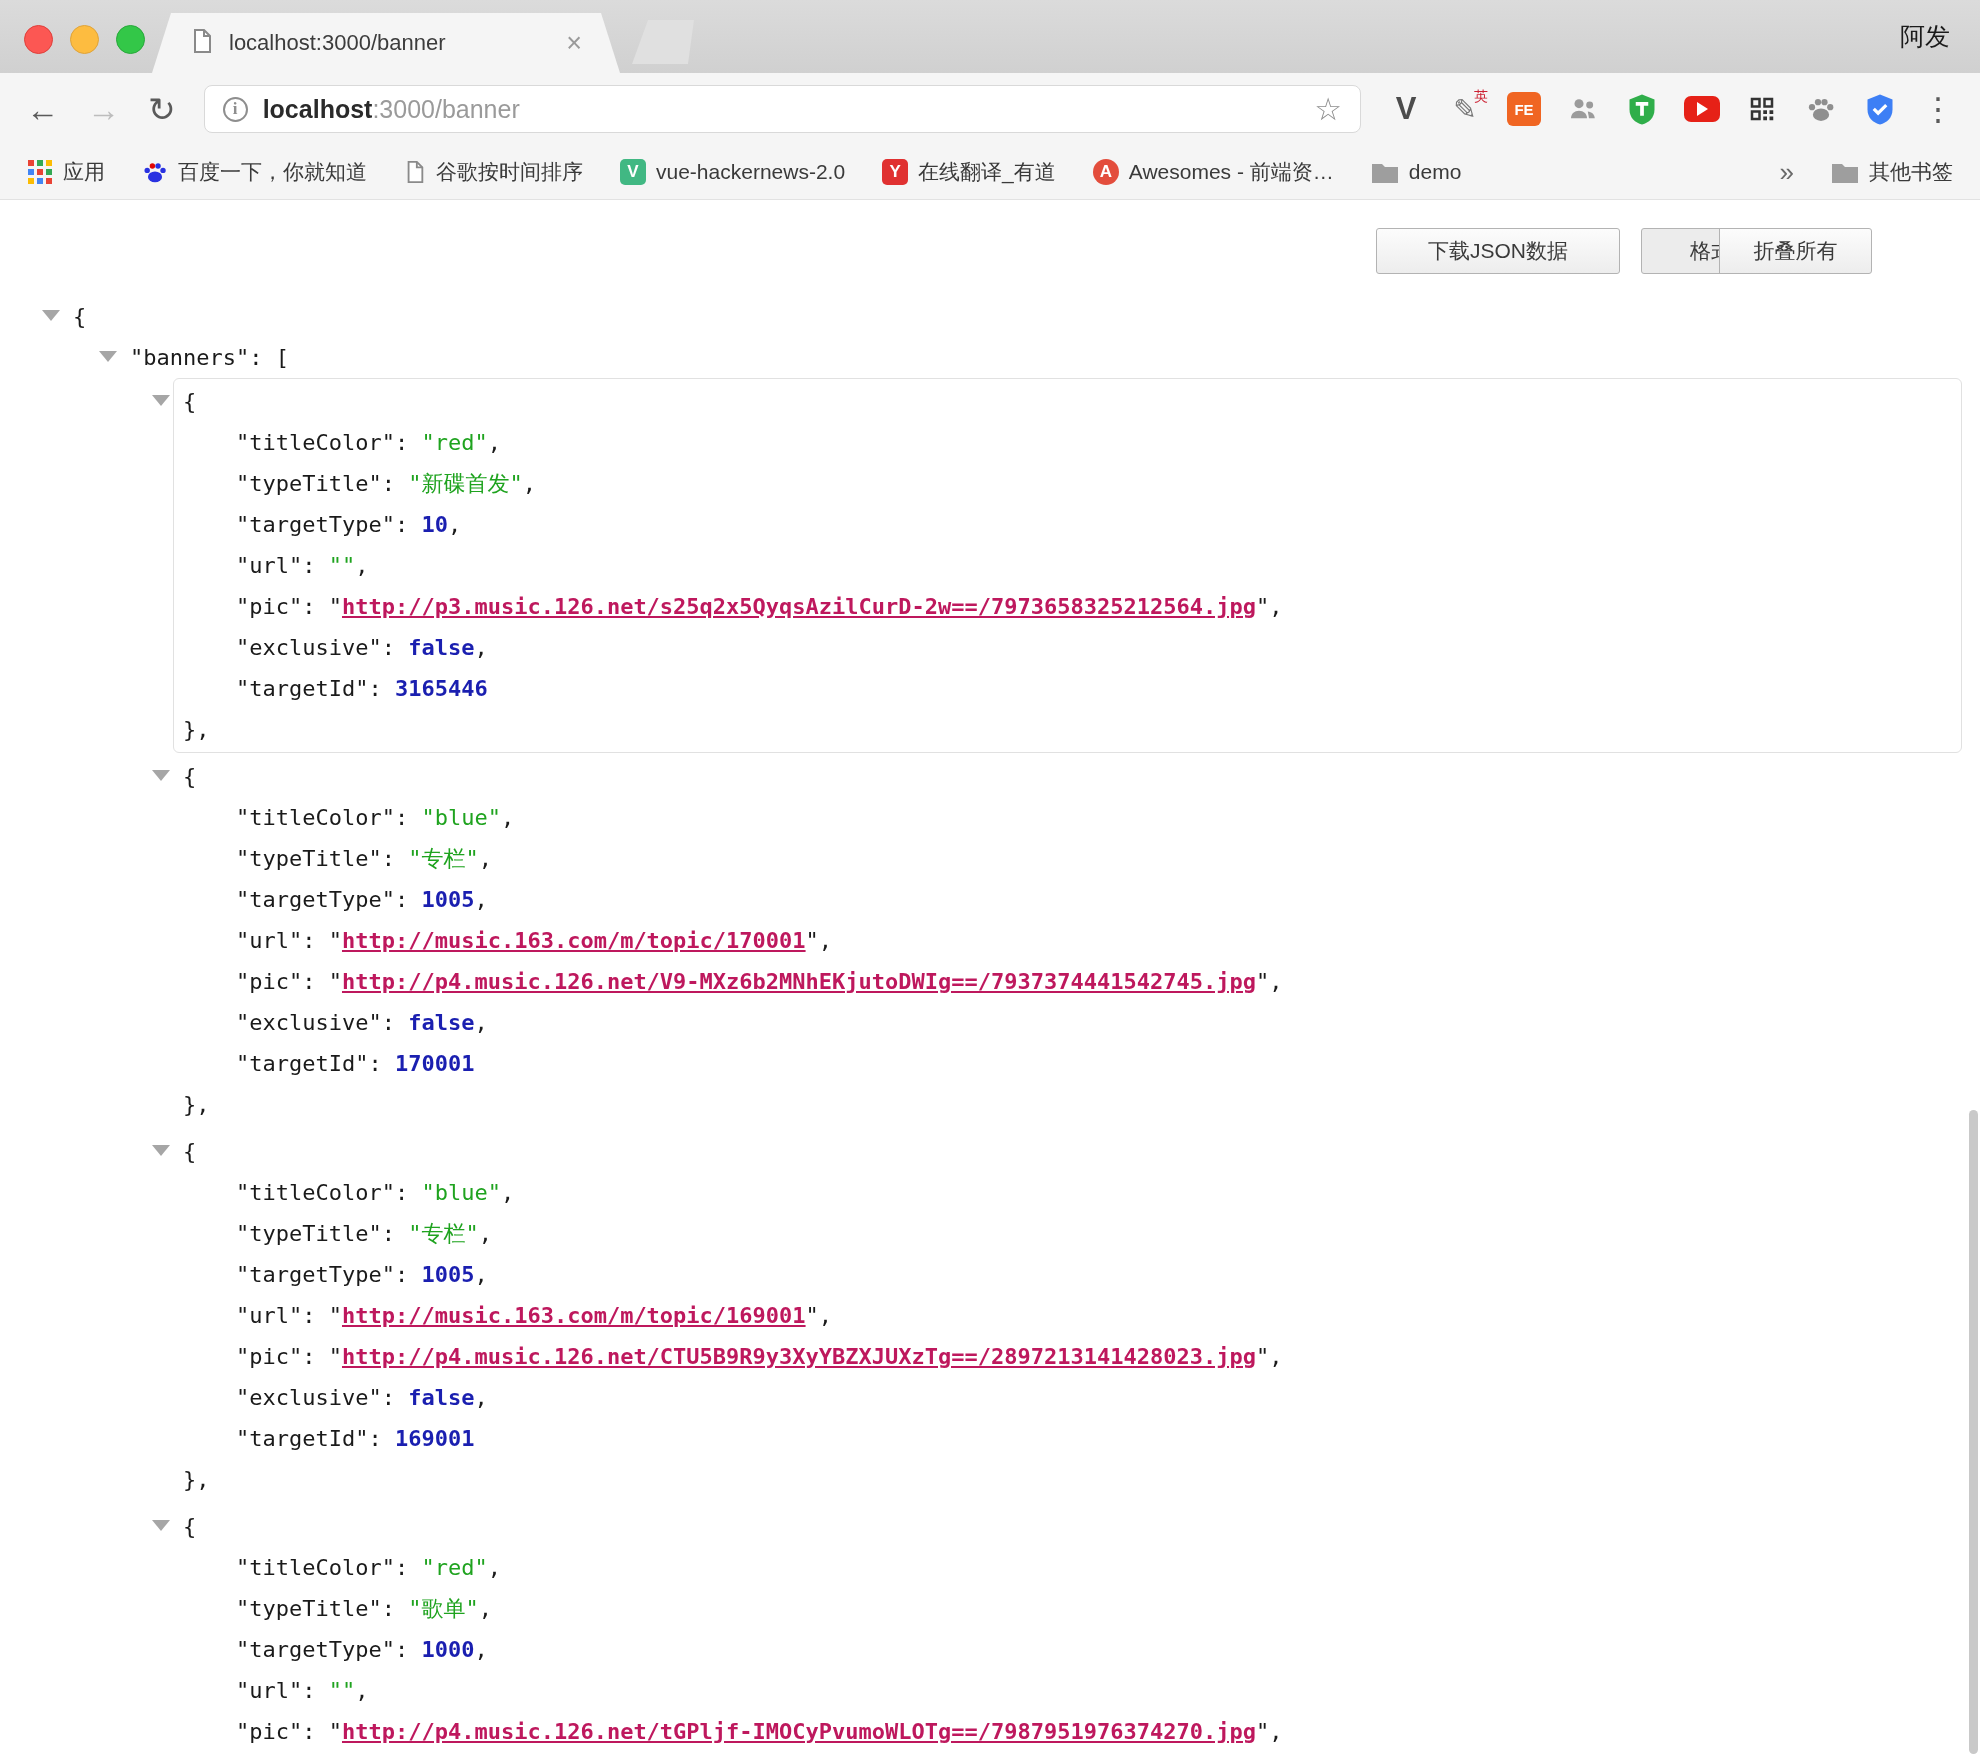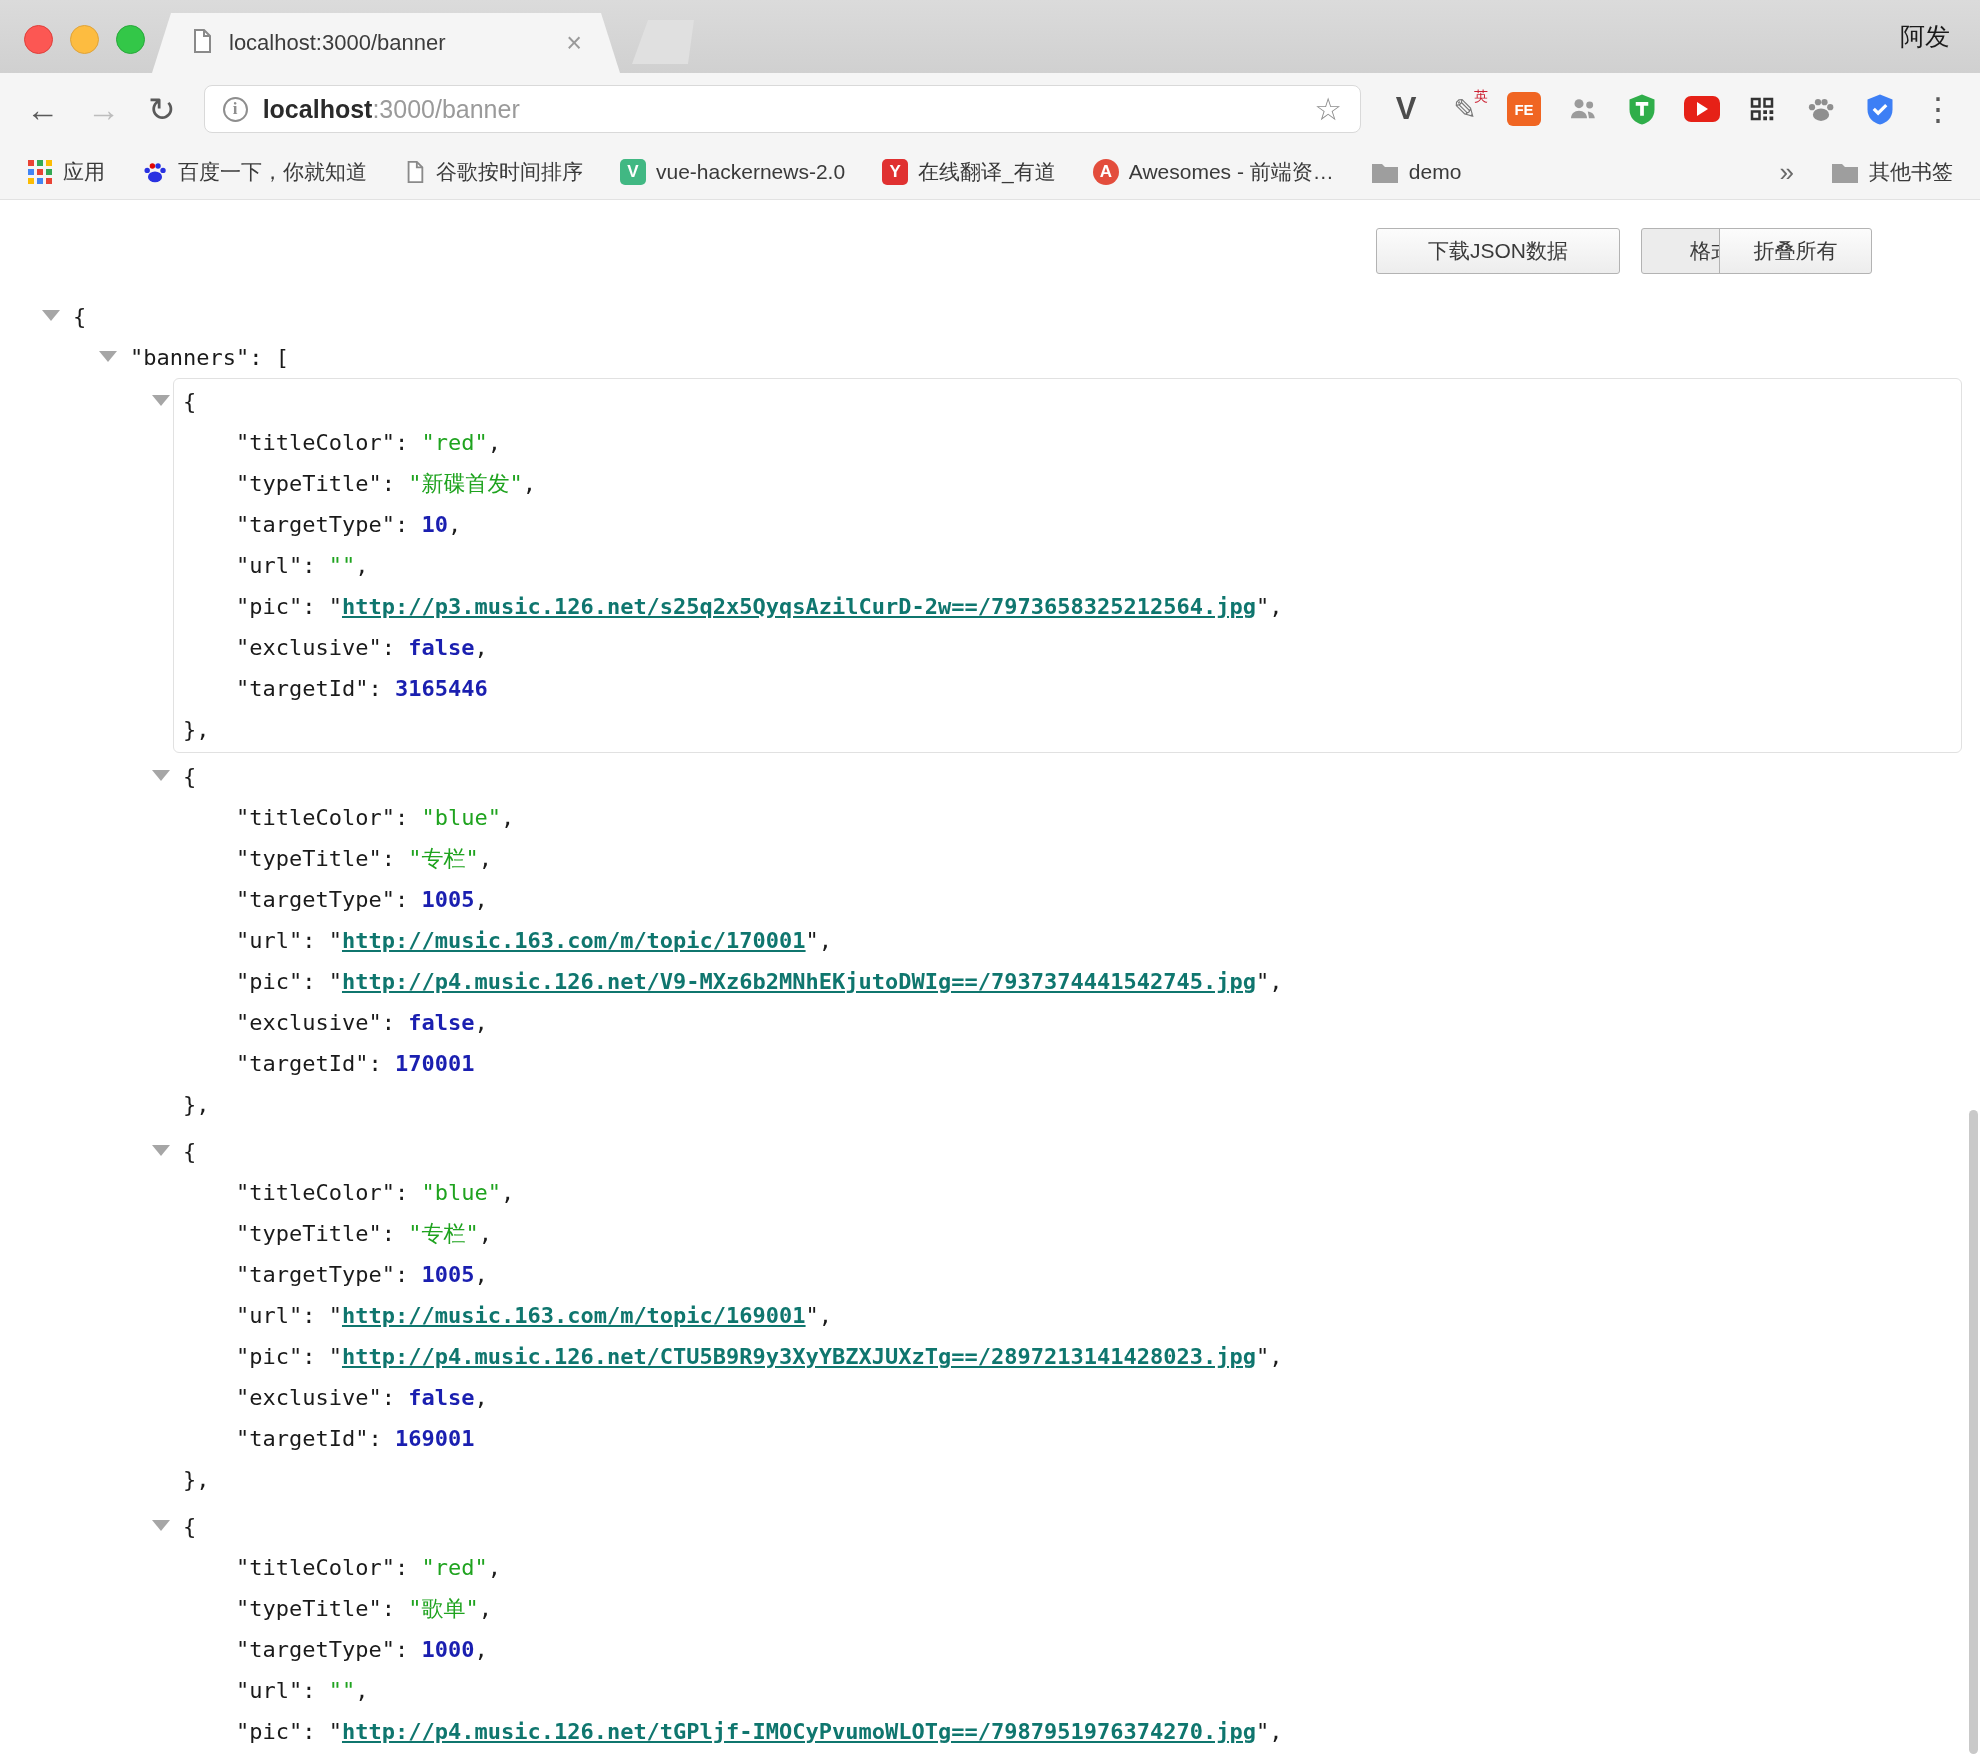--- a/index.html
+++ b/index.html
@@ -74,21 +74,21 @@
   .line { position:relative; white-space:pre; }
   .tri { position:absolute; left:-31px; top:14px; width:0; height:0;
     border-left:9px solid transparent; border-right:9px solid transparent; border-top:11px solid #a6a6a6; }
   .obj { border:1px solid transparent; border-radius:6px; margin-right:18px; margin-left:-10px;
     padding:2px 0 2px 9px; }
   .obj.bordered { border-color:#e1e1e1; }
   .k { color:#1a1a1a; }
   .p { color:#1a1a1a; }
   .s { color:#1fa31f; }
   .n { color:#1a1fb0; font-weight:bold; }
-  .lnk { color:#0f766e; font-weight:bold; text-decoration:underline; }
+  .lnk { color:#be185d; font-weight:bold; text-decoration:underline; }
   .scrollthumb { position:absolute; right:2px; top:910px; width:9px; height:644px;
     background:#c9c9c9; border-radius:5px; }
 </style>
 </head>
 <body>
 
 <div class="browser">
 
   <div class="tabstrip">
     <div class="traffic">

